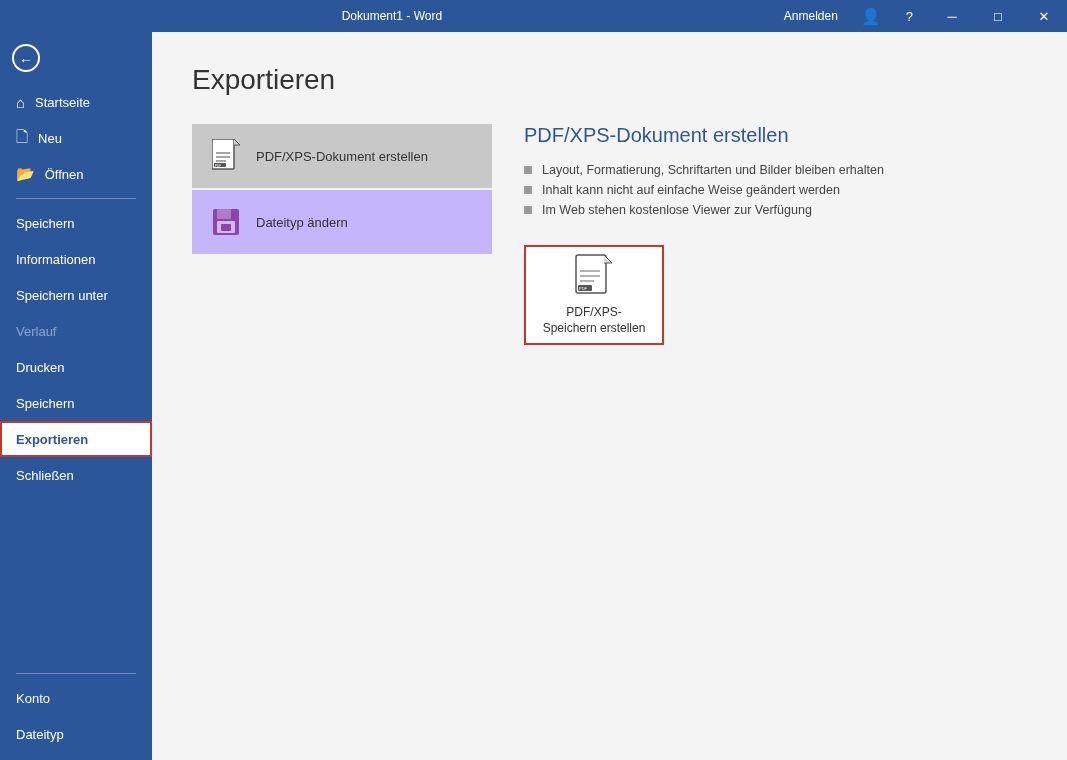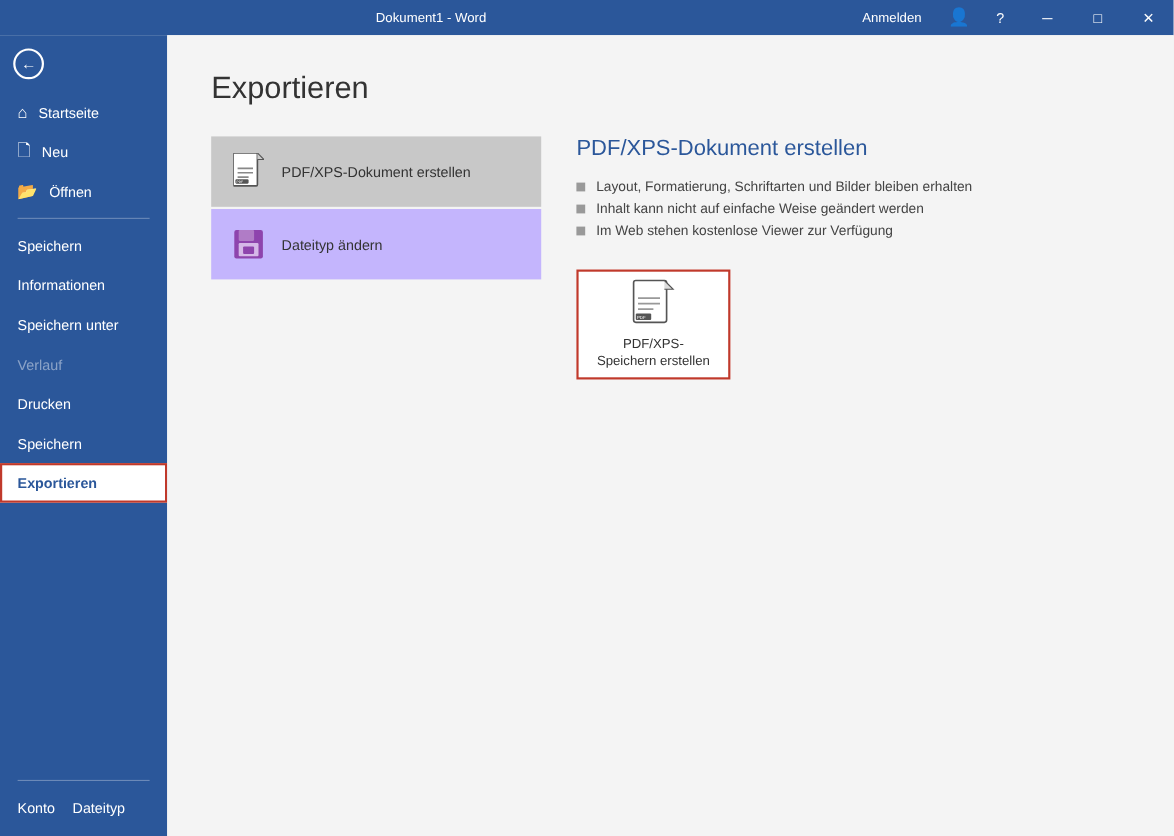--- a/index.html
+++ b/index.html
@@ -104,21 +104,21 @@
       cursor: default;
     }
     .sidebar-divider {
       height: 1px;
       background: rgba(255,255,255,0.3);
       margin: 6px 16px;
     }
     .sidebar-spacer { flex: 1; }
     .sidebar-bottom {
       display: flex;
-      flex-direction: row;
+      flex-direction: column;
       padding-bottom: 8px;
     }
     .sidebar-icon {
       font-size: 15px;
     }
 
     
     .main-content {
       flex: 1;
       background: #f4f4f4;
@@ -279,20 +279,23 @@
         <span>Verlauf</span>
       </div>
       <div class="sidebar-item">
         <span>Drucken</span>
       </div>
       <div class="sidebar-item">
         <span>Speichern</span>
       </div>
       <div class="sidebar-item active" style="outline: 2px solid #c0392b; outline-offset: -2px;">
         <span>Exportieren</span>
+      </div>
+      <div class="sidebar-item">
+        <span>Schließen</span>
       </div>
     </div>
 
     <div class="sidebar-spacer"></div>
     <div class="sidebar-divider"></div>
 
     <div class="sidebar-bottom">
       <div class="sidebar-item">
         <span>Konto</span>
       </div>

